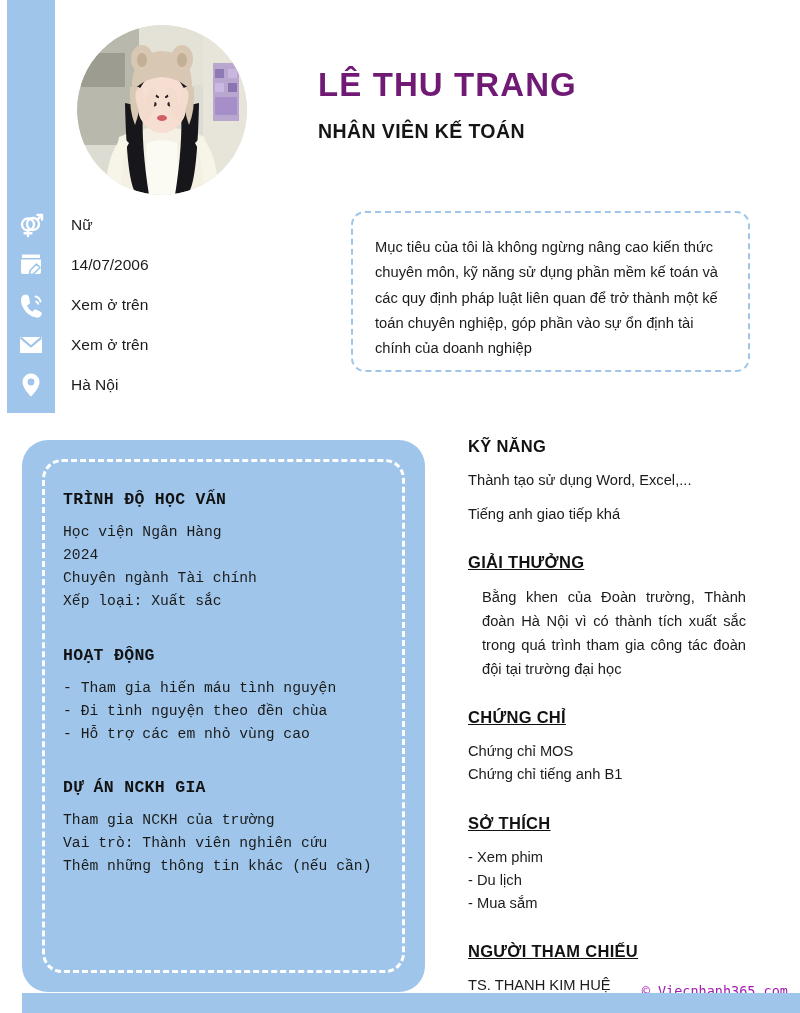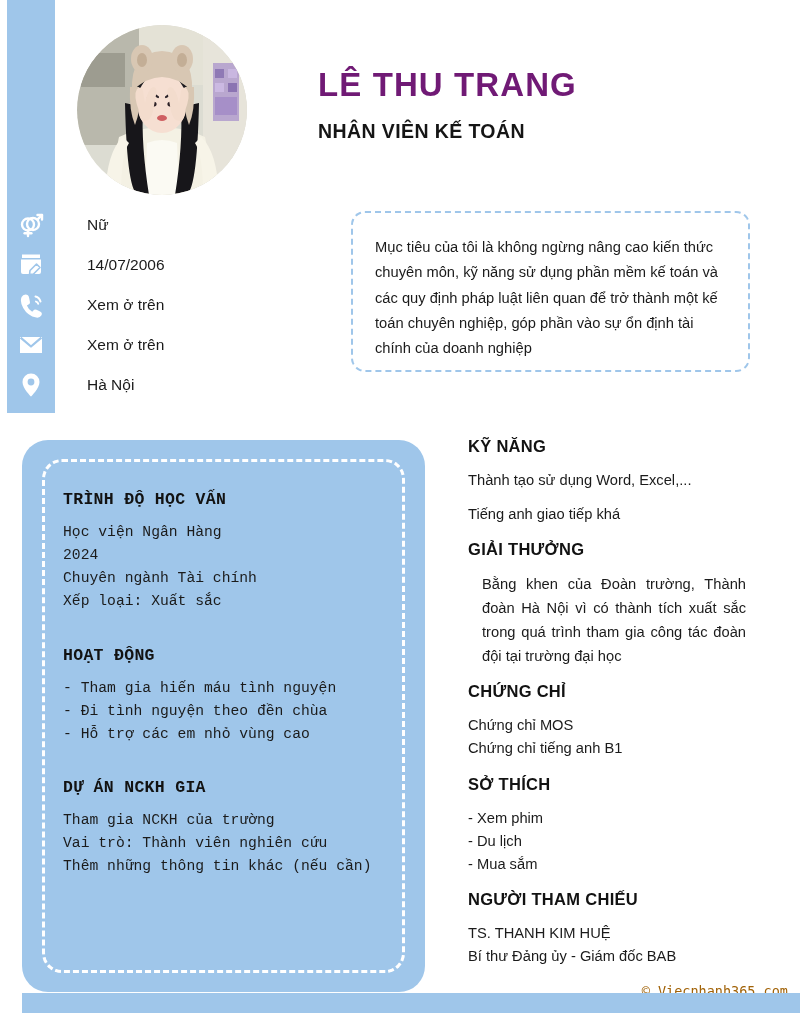--- a/index.html
+++ b/index.html
@@ -41,21 +41,21 @@
   .contact-icon {
     width: 48px;
     min-width: 48px;
     height: 40px;
     display: flex;
     align-items: center;
     justify-content: center;
   }
   .contact-icon svg { display: block; }
   .contact-text {
-    padding-left: 32px;
+    padding-left: 16px;
     font-size: 15.5px;
     color: #1b1b1b;
     white-space: nowrap;
   }
 
   
   .photo {
     position: absolute;
     left: 77px;
     top: 25px;
@@ -151,21 +151,21 @@
     top: 437px;
     width: 292px;
   }
   .right-col h3 {
     font-size: 16.5px;
     font-weight: bold;
     letter-spacing: 0.3px;
     margin: 0 0 13px 0;
     color: #121212;
   }
-  .right-col h3.spaced { margin-top: 14px; }
+  .right-col h3.spaced { margin-top: 27px; text-decoration: underline; }
   .right-col .line {
     font-size: 14.7px;
     line-height: 1.57;
     color: #1b1b1b;
   }
   .right-col .line.gap { margin-top: 11px; }
   .right-col p.justified {
     margin: 14px;
     font-size: 14.7px;
     line-height: 1.62;
@@ -173,21 +173,21 @@
     color: #1b1b1b;
   }
 
   
   .watermark {
     position: absolute;
     right: 12px;
     top: 983px;
     font-family: "DejaVu Sans Mono", "Liberation Mono", monospace;
     font-size: 13.5px;
-    color: #a16207;
+    color: #a21caf;
     white-space: nowrap;
   }
 
   
   .bottom-bar {
     position: absolute;
     left: 22px;
     top: 993px;
     width: 778px;
     height: 20px;

